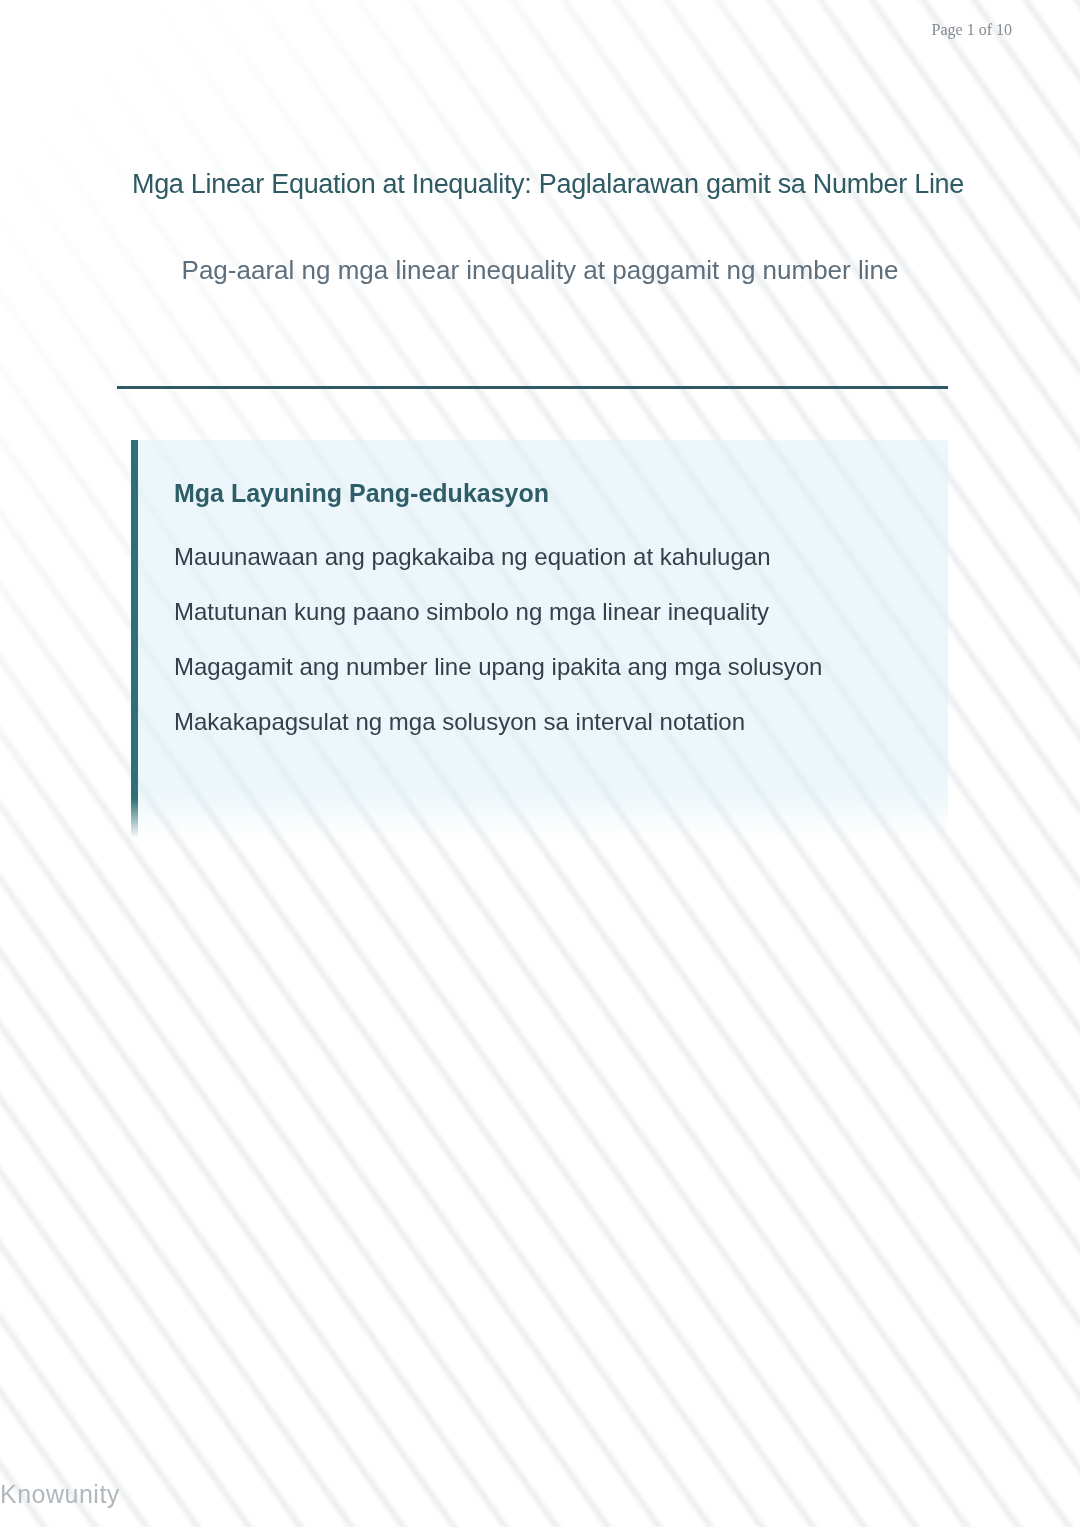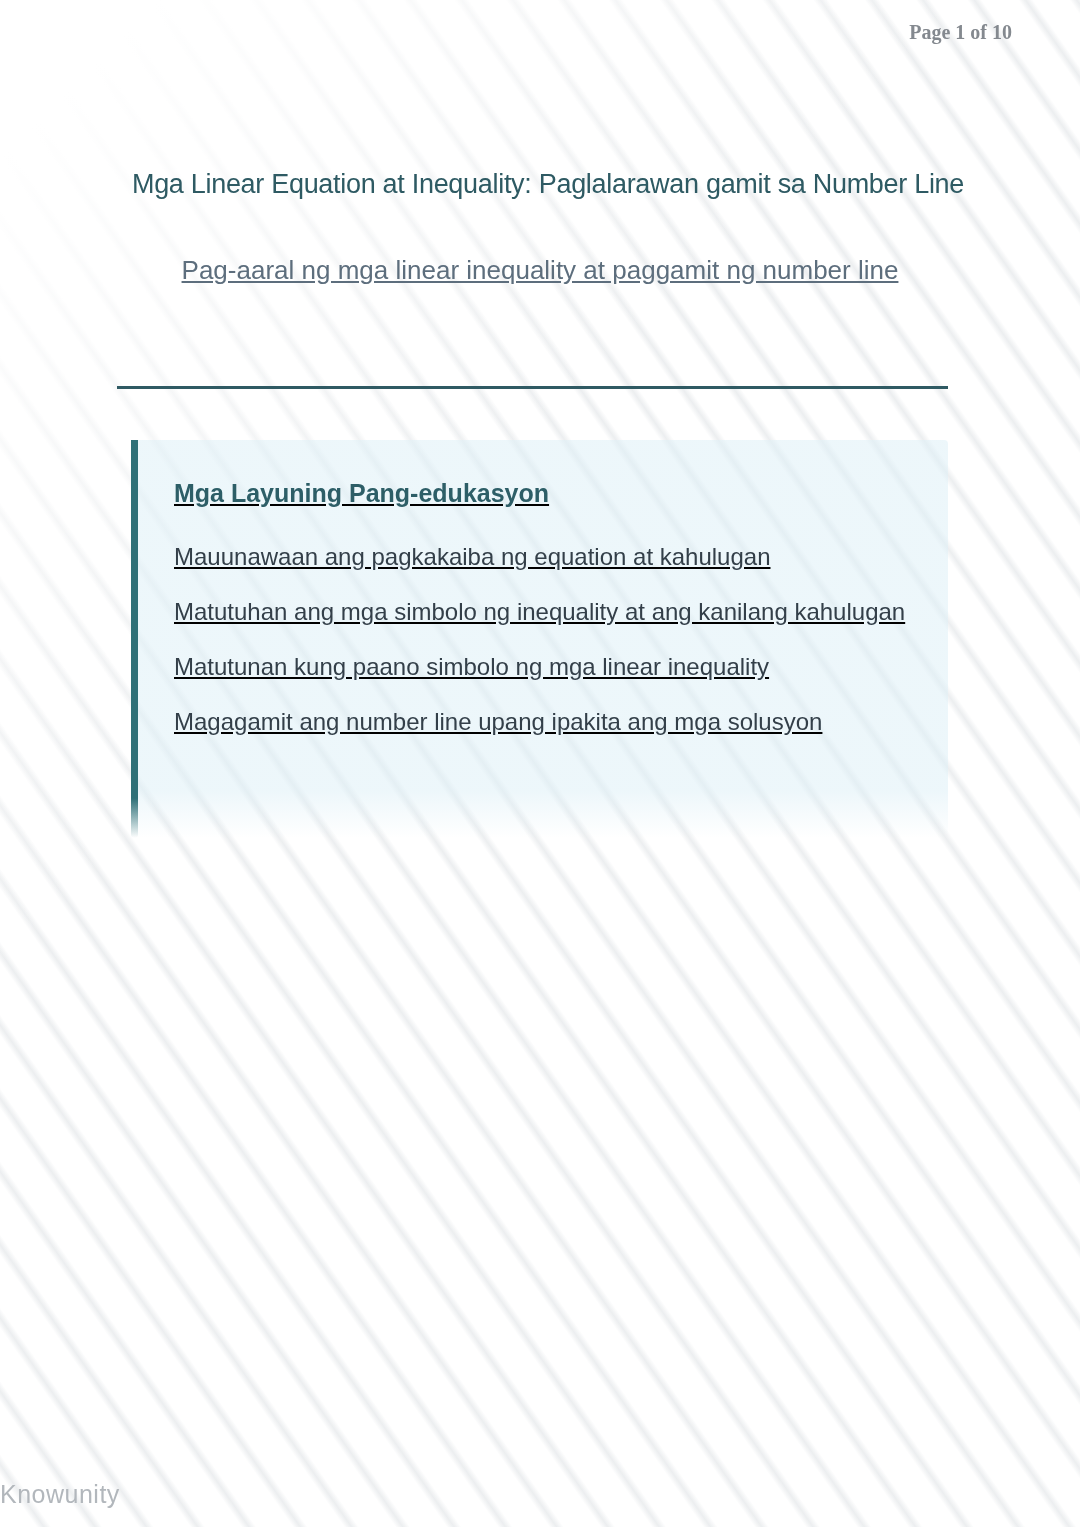--- a/index.html
+++ b/index.html
@@ -34,23 +34,22 @@
     position: absolute;
     inset: 0;
     background: linear-gradient(135deg, #ffffff 6%, rgba(255,255,255,0) 38%);
   }
 
   .page-number {
     position: absolute;
     top: 21px;
     right: 68px;
     font-family: "Liberation Serif", serif;
-    font-size: 20px;
+    font-size: 16px;
     color: #84898f;
-    font-weight: bold;
   }
 
   .doc-title {
     position: absolute;
     top: 169px;
     left: 0;
     width: 100%;
     text-align: center;
     white-space: nowrap;
     font-size: 27px;
@@ -62,21 +61,20 @@
 
   .doc-subtitle {
     position: absolute;
     top: 250px;
     left: 160px;
     width: 760px;
     text-align: center;
     font-size: 26px;
     line-height: 41px;
     color: #5d6e7d;
-    text-decoration: underline;
   }
 
   .divider {
     position: absolute;
     top: 386px;
     left: 117px;
     width: 831px;
     height: 3px;
     background: #2f5a63;
   }
@@ -88,21 +86,20 @@
     width: 817px;
     height: 398px;
     padding: 40px 40px 0 43px;
     background: linear-gradient(
       to bottom,
       rgba(222,240,247,0.55) 0%,
       rgba(222,240,247,0.55) 88%,
       rgba(222,240,247,0) 100%
     );
     border-radius: 0 4px 4px 0;
-    text-decoration: underline;
   }
 
   .accent-bar {
     position: absolute;
     left: 0;
     top: 0;
     width: 7px;
     height: 100%;
     background: linear-gradient(to bottom, #2f7077 0%, #2f7077 90%, rgba(47,112,119,0) 100%);
     border-radius: 0 0 7px 7px;
@@ -149,20 +146,20 @@
   <div class="doc-subtitle">Pag-aaral ng mga linear inequality at paggamit ng number line</div>
 
   <div class="divider"></div>
 
   <section class="objectives-box">
     <div class="accent-bar"></div>
 
     <h2 class="objectives-heading">Mga Layuning Pang-edukasyon</h2>
 
     <div class="objective-item">Mauunawaan ang pagkakaiba ng equation at kahulugan</div>
-    <div class="objective-item">Matutuhan ang mga simbolo ng inequality at ang kanilang kahulugan</div>
     <div class="objective-item">Matutunan kung paano simbolo ng mga linear inequality</div>
     <div class="objective-item">Magagamit ang number line upang ipakita ang mga solusyon</div>
+    <div class="objective-item">Makakapagsulat ng mga solusyon sa interval notation</div>
   </section>
 
   <div class="footer-brand">Knowunity</div>
 
 </div>
 
 </body></html>

